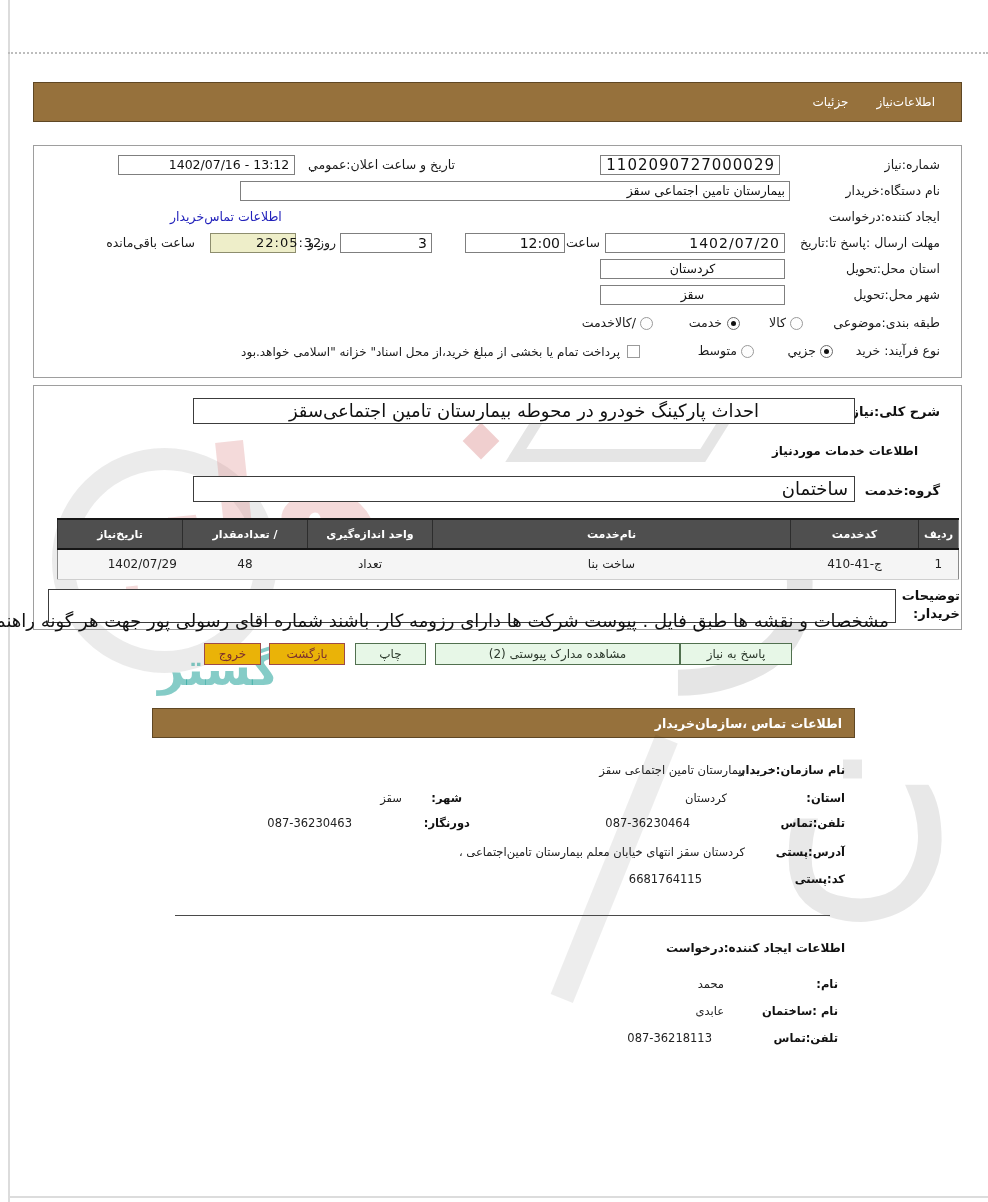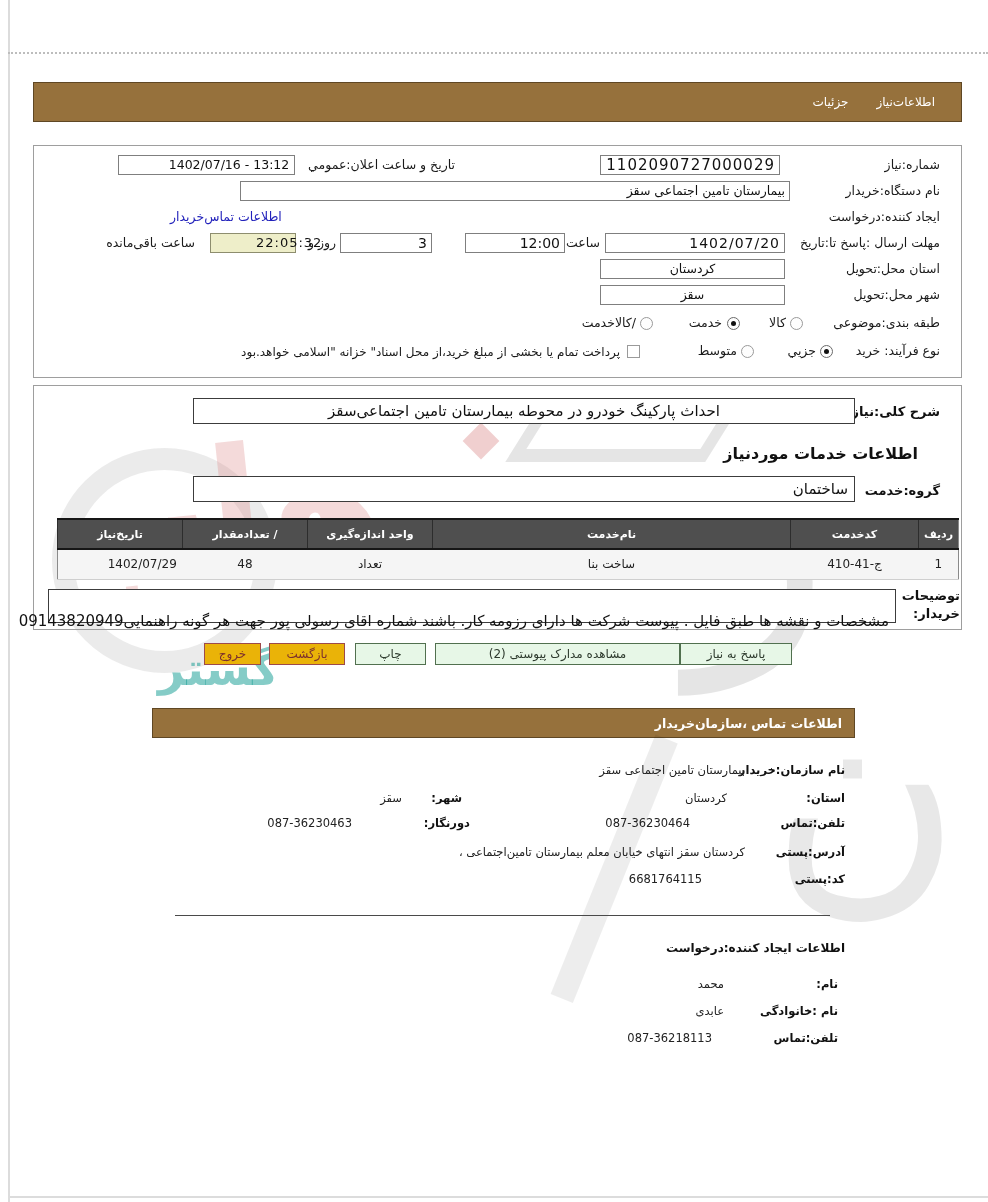--- a/index.html
+++ b/index.html
@@ -22,21 +22,21 @@
   .panel1{left:33px;top:145px;width:929px;height:233px;}
   .panel2{left:33px;top:385px;width:929px;height:245px;}
   .lbl{font-size:12.5px;color:#1a1a1a;white-space:nowrap;z-index:3;}
   .blbl{font-weight:bold;font-size:13px;color:#111;white-space:nowrap;z-index:3;}
   .field{background:#fff;border:1px solid #7f7f7f;box-sizing:border-box;height:20px;
          font-size:12.5px;color:#111;white-space:nowrap;z-index:3;line-height:18px;}
   .field.rt{text-align:right;padding:0 4px;}
   .field.ctr{text-align:center;}
   .num{direction:ltr;padding-left:45px;}
   .bigfield{background:#fff;border:1px solid #3c3c3c;box-sizing:border-box;height:26px;
-         font-size:15px;line-height:24px;white-space:nowrap;z-index:3;color:#111;}
+         font-size:18px;line-height:24px;white-space:nowrap;z-index:3;color:#111;}
   .countdown{background:#EEEEC9;border:1px solid #8d8d6e;text-align:center;
          font-size:13px;letter-spacing:1px;}
   .link{color:#2222BB;font-size:12.5px;white-space:nowrap;z-index:3;cursor:pointer;}
   
   .radio{width:13px;height:13px;border:1px solid #9a9a9a;border-radius:50%;background:#fdfdfd;
          box-sizing:border-box;z-index:3;}
   .radio.checked::after{content:"";position:absolute;left:3px;top:3px;width:5px;height:5px;
          border-radius:50%;background:#111;}
   .radio.checked{border-color:#6a6a6a;}
   .checkbox{width:13px;height:13px;border:1px solid #9a9a9a;background:#fff;box-sizing:border-box;z-index:3;}
@@ -139,21 +139,21 @@
   <span class="abs radio" style="left:741px;top:345px;"></span>
   <div class="abs lbl" style="right:251px;top:343px;">متوسط</div>
   <span class="abs checkbox" style="left:627px;top:345px;"></span>
   <div class="abs lbl" style="right:368px;top:345px;font-size:12px;">پرداخت تمام یا بخشی از مبلغ خرید،از محل اسناد" خزانه "اسلامی خواهد.بود</div>
 
   <div class="abs panel panel2"></div>
 
   <div class="abs blbl" style="right:48px;top:404px;">شرح کلی:نیاز</div>
   <div class="abs bigfield" style="left:193px;top:398px;width:662px;text-align:center;">احداث پارکینگ خودرو در محوطه بیمارستان تامین اجتماعی‌سقز</div>
 
-  <div class="abs blbl" style="right:70px;top:444px;font-size:16px;">اطلاعات خدمات موردنیاز</div>
+  <div class="abs blbl" style="right:70px;top:444px;font-size:12px;">اطلاعات خدمات موردنیاز</div>
 
   <div class="abs blbl" style="right:48px;top:483px;">گروه:خدمت</div>
   <div class="abs bigfield" style="left:193px;top:476px;width:662px;text-align:right;padding:0 6px;">ساختمان</div>
 
   <table class="abs tbl">
     <colgroup>
       <col style="width:40px">
         <col style="width:128px">
         <col style="width:358px">
       <col style="width:125px">
@@ -215,19 +215,19 @@
   <div class="abs clbl" style="right:143px;top:872px;">کد:پستی</div>
   <div class="abs cval num" style="right:286px;top:872px;">6681764115</div>
 
   <div class="abs divider"></div>
 
   <div class="abs clbl" style="right:143px;top:941px;font-size:12px;">اطلاعات ایجاد کننده:درخواست</div>
 
   <div class="abs clbl" style="right:150px;top:977px;">نام:</div>
   <div class="abs cval" style="right:264px;top:977px;">محمد</div>
 
-  <div class="abs clbl" style="right:150px;top:1004px;">نام :خانوادگی</div>
+  <div class="abs clbl" style="right:150px;top:1004px;">نام :ساختمان</div>
   <div class="abs cval" style="right:264px;top:1004px;">عابدی</div>
 
   <div class="abs clbl" style="right:150px;top:1031px;">تلفن:تماس</div>
   <div class="abs cval num" style="right:276px;top:1031px;">087-36218113</div>
 
 </div>
 
 </body></html>

